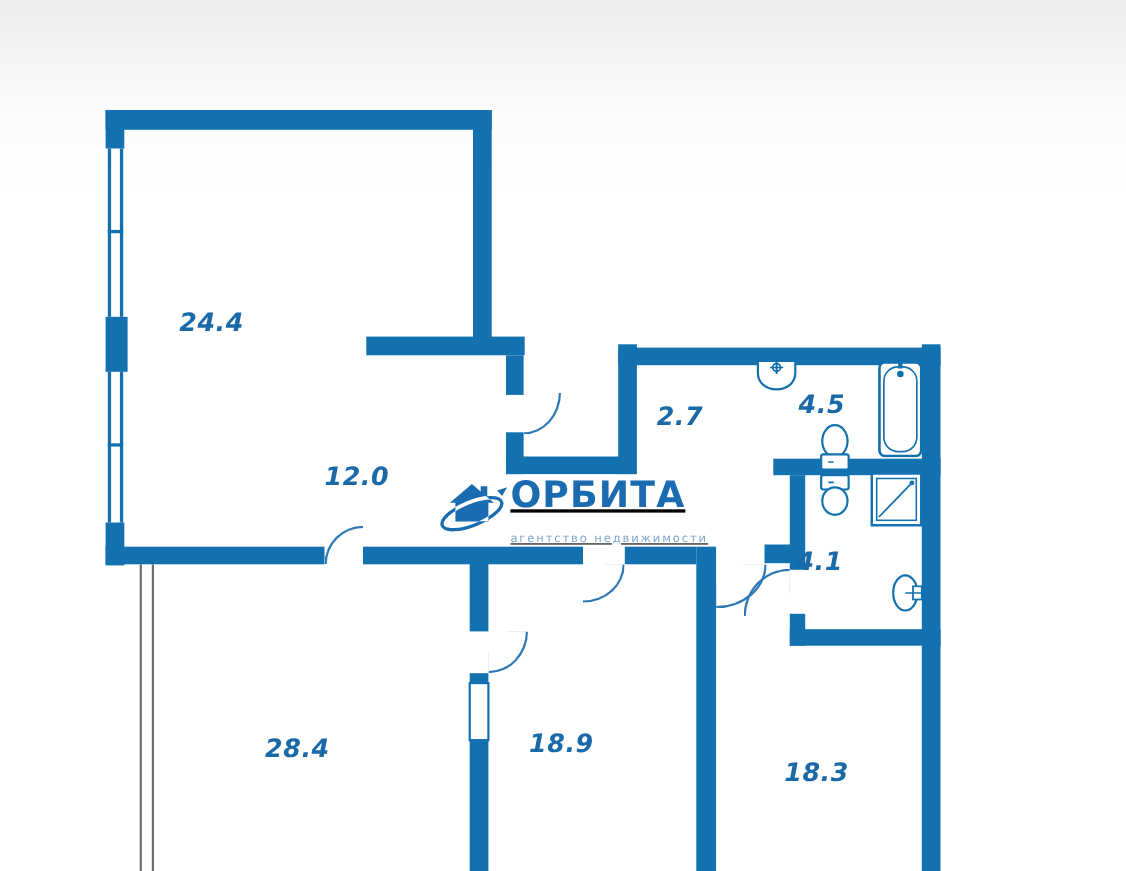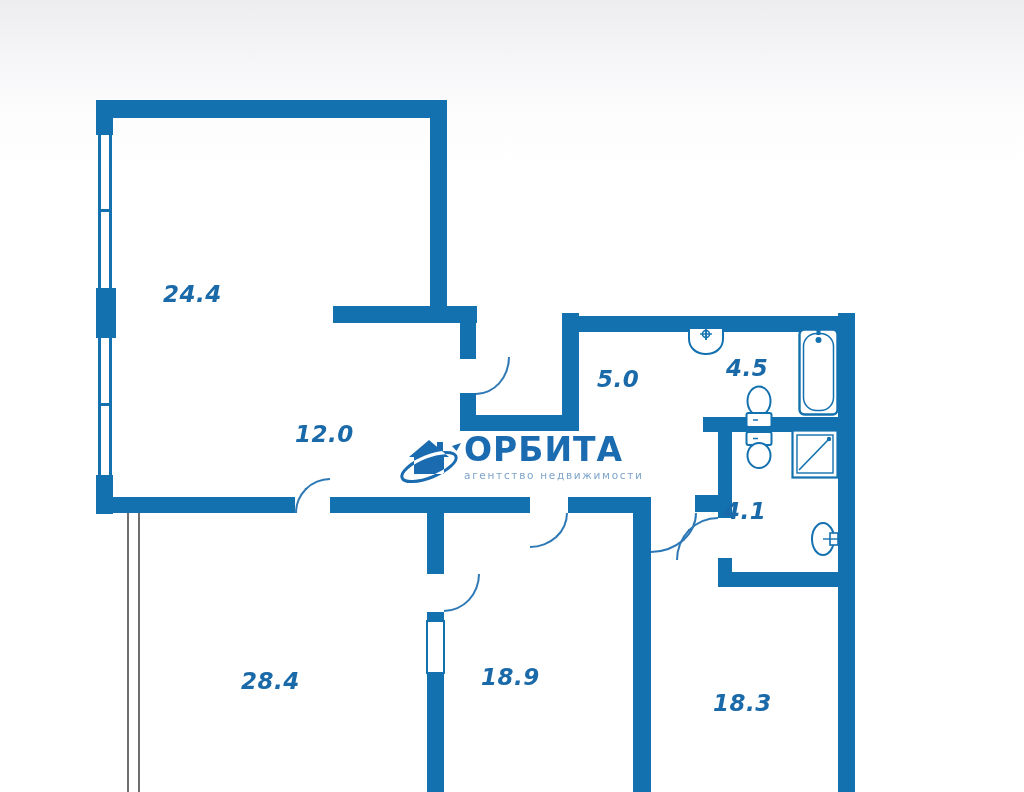--- a/index.html
+++ b/index.html
@@ -20,24 +20,24 @@
   .niche{position:absolute;background:#fff;border:2px solid var(--wall);box-sizing:border-box;}
   .arc{position:absolute;box-sizing:border-box;}
   .arc.tl{border-top:2px solid var(--arc);border-left:2px solid var(--arc);border-top-left-radius:100% 100%;}
   .arc.br{border-bottom:2px solid var(--arc);border-right:2px solid var(--arc);border-bottom-right-radius:100% 100%;}
   .room-label{
     position:absolute;color:var(--label);
     font-size:23px;font-weight:bold;font-style:italic;letter-spacing:.5px;
     white-space:nowrap;
   }
   .fixture{position:absolute;}
-  .logo{position:absolute;left:397px;top:433px;display:flex;align-items:flex-start;gap:3px;}
+  .logo{position:absolute;left:397px;top:433px;display:flex;align-items:flex-start;gap:3px;text-decoration:underline;}
   .logo-text{display:flex;flex-direction:column;}
   .logo-name{font-size:33px;font-weight:bold;color:var(--logo);letter-spacing:1px;line-height:1.05;}
-  .logo-tagline{font-size:10.5px;color:#7da4ca;letter-spacing:1.7px;margin-top:1px;white-space:nowrap;}
+  .logo-tagline{font-size:10.5px;color:#7da4ca;letter-spacing:1.7px;margin-top:16px;white-space:nowrap;}
 </style>
 </head>
 <body>
 
 <div class="canvas">
 
   <div class="w" style="left:96px;top:100px;width:351px;height:18px"></div>
   <div class="w" style="left:96px;top:100px;width:17px;height:35px"></div>
   <div class="w" style="left:96px;top:288px;width:20px;height:50px"></div>
   <div class="w" style="left:96px;top:475px;width:17px;height:39px"></div>
@@ -123,21 +123,21 @@
   </svg>
 
   <svg class="fixture" style="left:810px;top:520px" width="30" height="38" viewBox="0 0 30 38">
     <ellipse cx="13" cy="19" rx="11" ry="16" fill="#fff" stroke="#1371b0" stroke-width="2"></ellipse>
     <rect x="20" y="13" width="8" height="12" fill="#fff" stroke="#1371b0" stroke-width="1.6"></rect>
     <line x1="13" y1="19" x2="28" y2="19" stroke="#1371b0" stroke-width="1.4"></line>
   </svg>
 
   <div class="room-label" style="left:163px;top:281px">24.4</div>
   <div class="room-label" style="left:295px;top:421px">12.0</div>
-  <div class="room-label" style="left:597px;top:366px">5.0</div>
+  <div class="room-label" style="left:597px;top:366px">2.7</div>
   <div class="room-label" style="left:726px;top:355px">4.5</div>
   <div class="room-label" style="left:724px;top:498px">4.1</div>
   <div class="room-label" style="left:241px;top:668px">28.4</div>
   <div class="room-label" style="left:481px;top:664px">18.9</div>
   <div class="room-label" style="left:713px;top:690px">18.3</div>
 
   <div class="logo">
     <svg width="64" height="58" viewBox="0 0 64 58">
       <defs>
         <clipPath id="houseclip">

